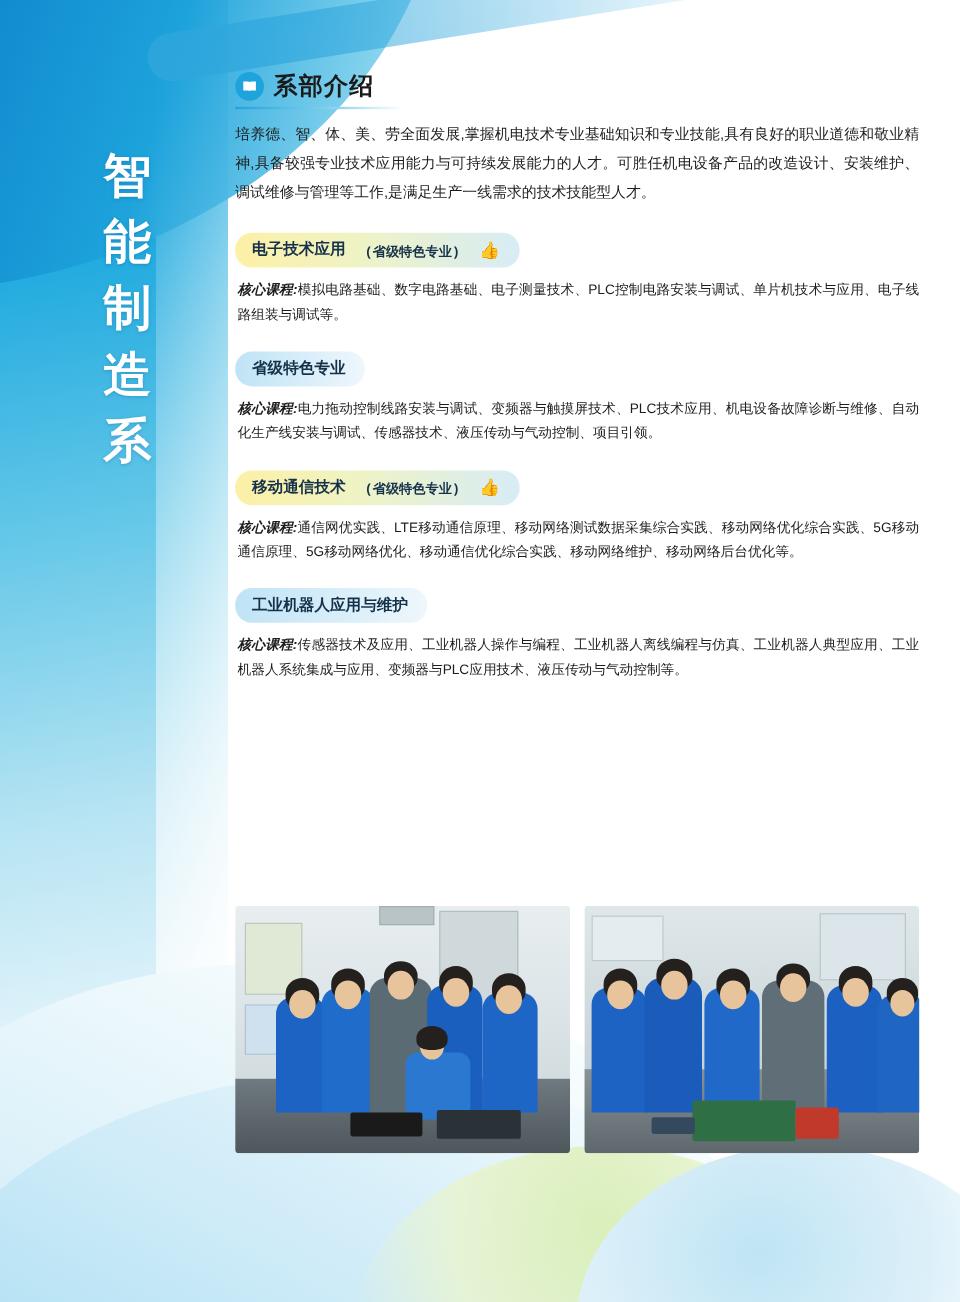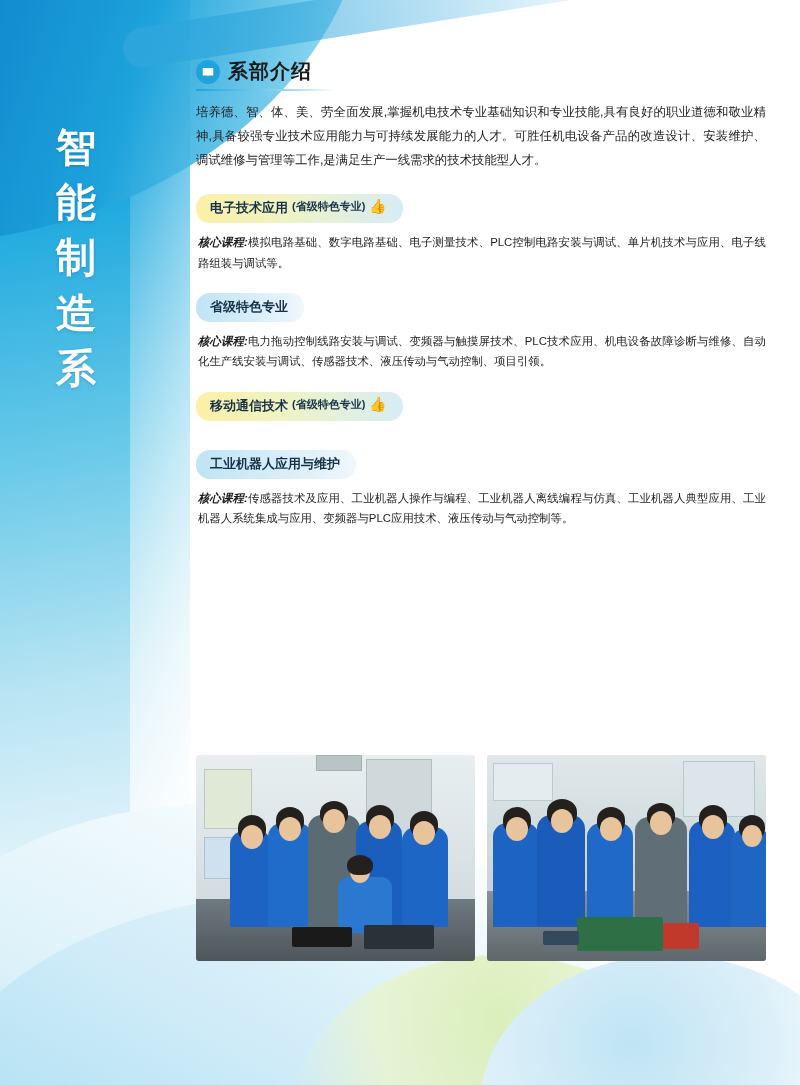--- a/index.html
+++ b/index.html
@@ -84,21 +84,21 @@
   
   .vtitle {
     position: absolute;
     left: 56px; top: 120px;
     width: 72px;
     color: #ffffff;
     font-size: 40px;
     font-weight: bold;
     line-height: 1.38;
     letter-spacing: 2px;
-    text-align: left;
+    text-align: right;
     text-shadow: 0 1px 3px rgba(0,60,110,.25);
   }
 
   
   .content {
     position: absolute;
     left: 196px; top: 58px;
     width: 570px;
   }
 
@@ -139,25 +139,26 @@
     line-height: 1.92;
     color: #1d1d1d;
     text-align: justify;
     margin-bottom: 22px;
   }
 
   
   .major { margin-bottom: 20px; }
   .pill {
     display: inline-flex;
-    align-items: flex-start;
-    gap: 4px;
+    align-items: flex-end;
+    gap: 16px;
     border-radius: 14px;
     padding: 5px 16px 6px 14px;
     margin-bottom: 9px;
+    font-family: Liberation Mono, monospace;
   }
   .pill.y { background: linear-gradient(90deg, #fdf0a6 0%, #eef3c6 45%, #d7ecf6 100%); }
   .pill.b { background: linear-gradient(90deg, #bfe4f5 0%, #d9eefa 55%, #eef7fc 100%); }
   .pill .name {
     font-size: 13px;
     font-weight: bold;
     color: #16324a;
   }
   .pill .sub {
     font-size: 11px;
@@ -290,20 +291,23 @@
         <b>核心课程:</b><span>电力拖动控制线路安装与调试、变频器与触摸屏技术、PLC技术应用、机电设备故障诊断与维修、自动化生产线安装与调试、传感器技术、液压传动与气动控制、项目引领。</span>
       </div>
     </div>
 
     <div class="major">
       <div class="pill y">
         <span class="name">移动通信技术</span>
         <span class="sub">(省级特色专业)</span>
         <span class="thumb">👍</span>
       </div>
+      <div class="courses">
+        <b>核心课程:</b><span>通信网优实践、LTE移动通信原理、移动网络测试数据采集综合实践、移动网络优化综合实践、5G移动通信原理、5G移动网络优化、移动通信优化综合实践、移动网络维护、移动网络后台优化等。</span>
+      </div>
     </div>
 
     <div class="major">
       <div class="pill b">
         <span class="name">工业机器人应用与维护</span>
       </div>
       <div class="courses">
         <b>核心课程:</b><span>传感器技术及应用、工业机器人操作与编程、工业机器人离线编程与仿真、工业机器人典型应用、工业机器人系统集成与应用、变频器与PLC应用技术、液压传动与气动控制等。</span>
       </div>
     </div>

